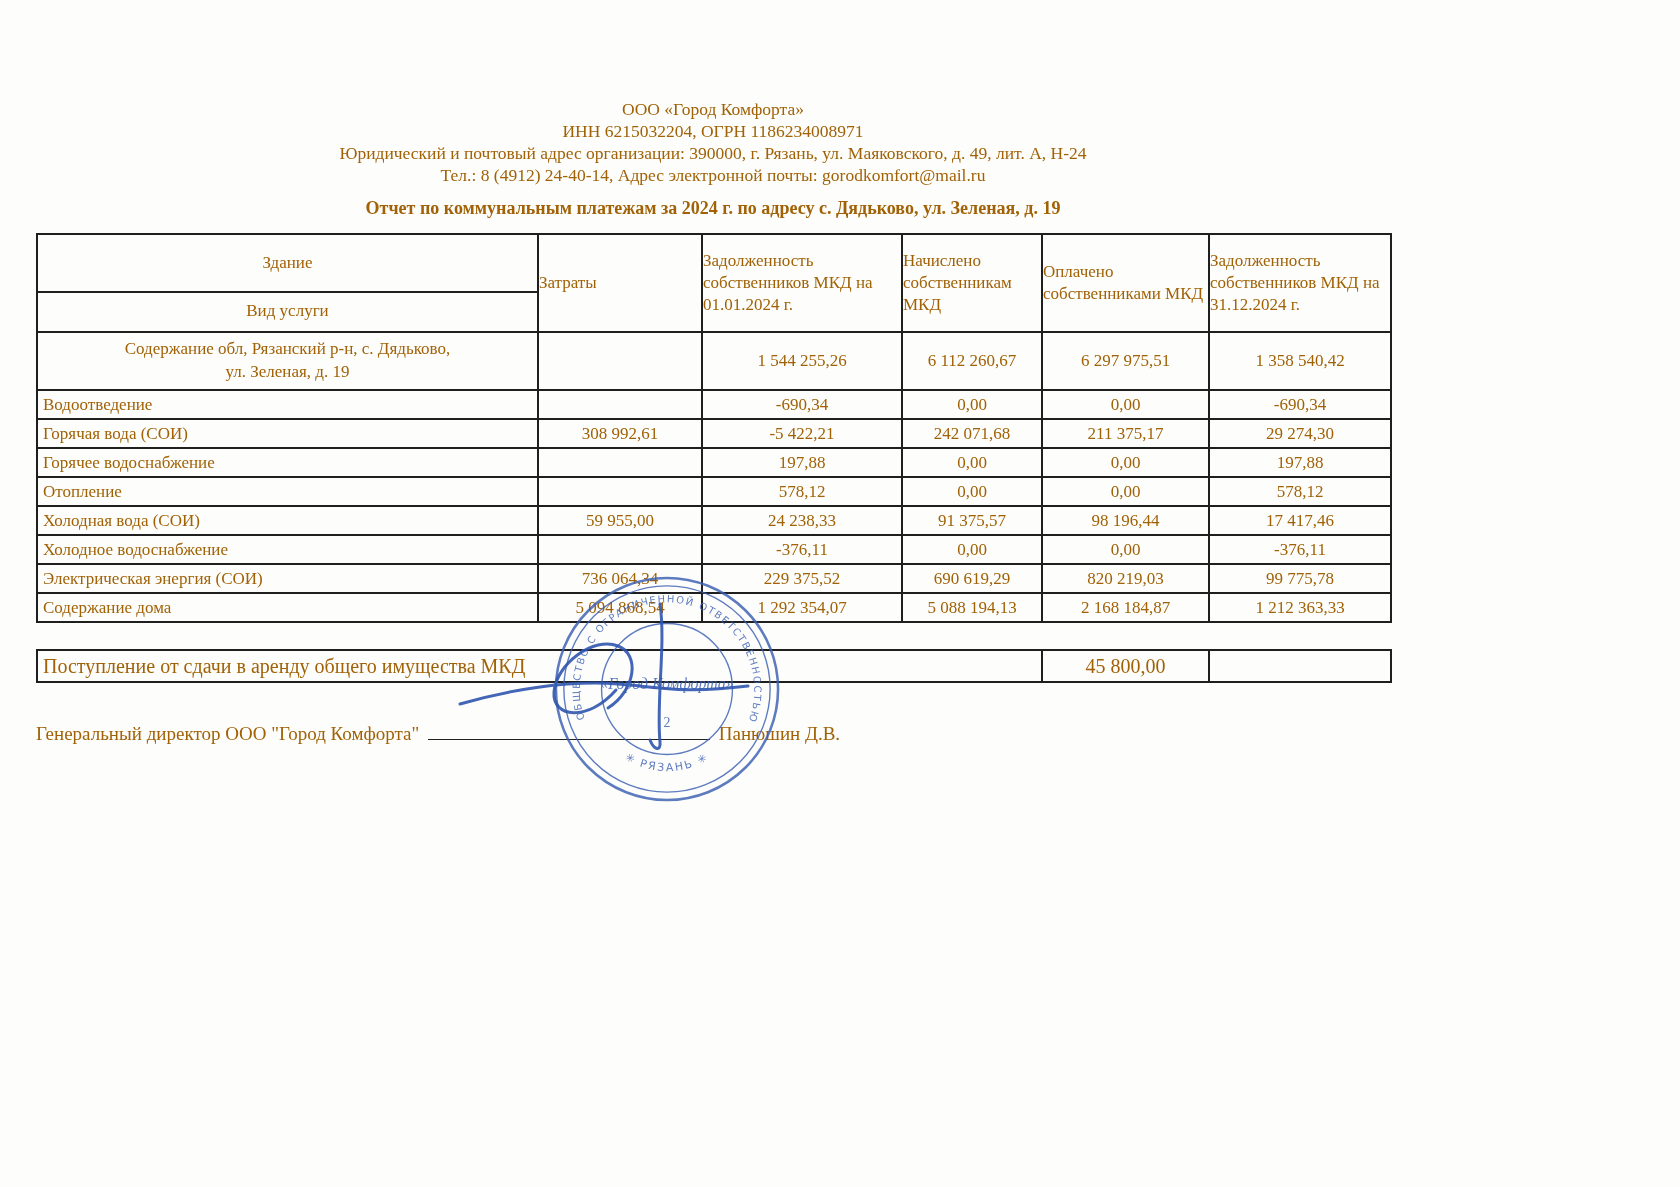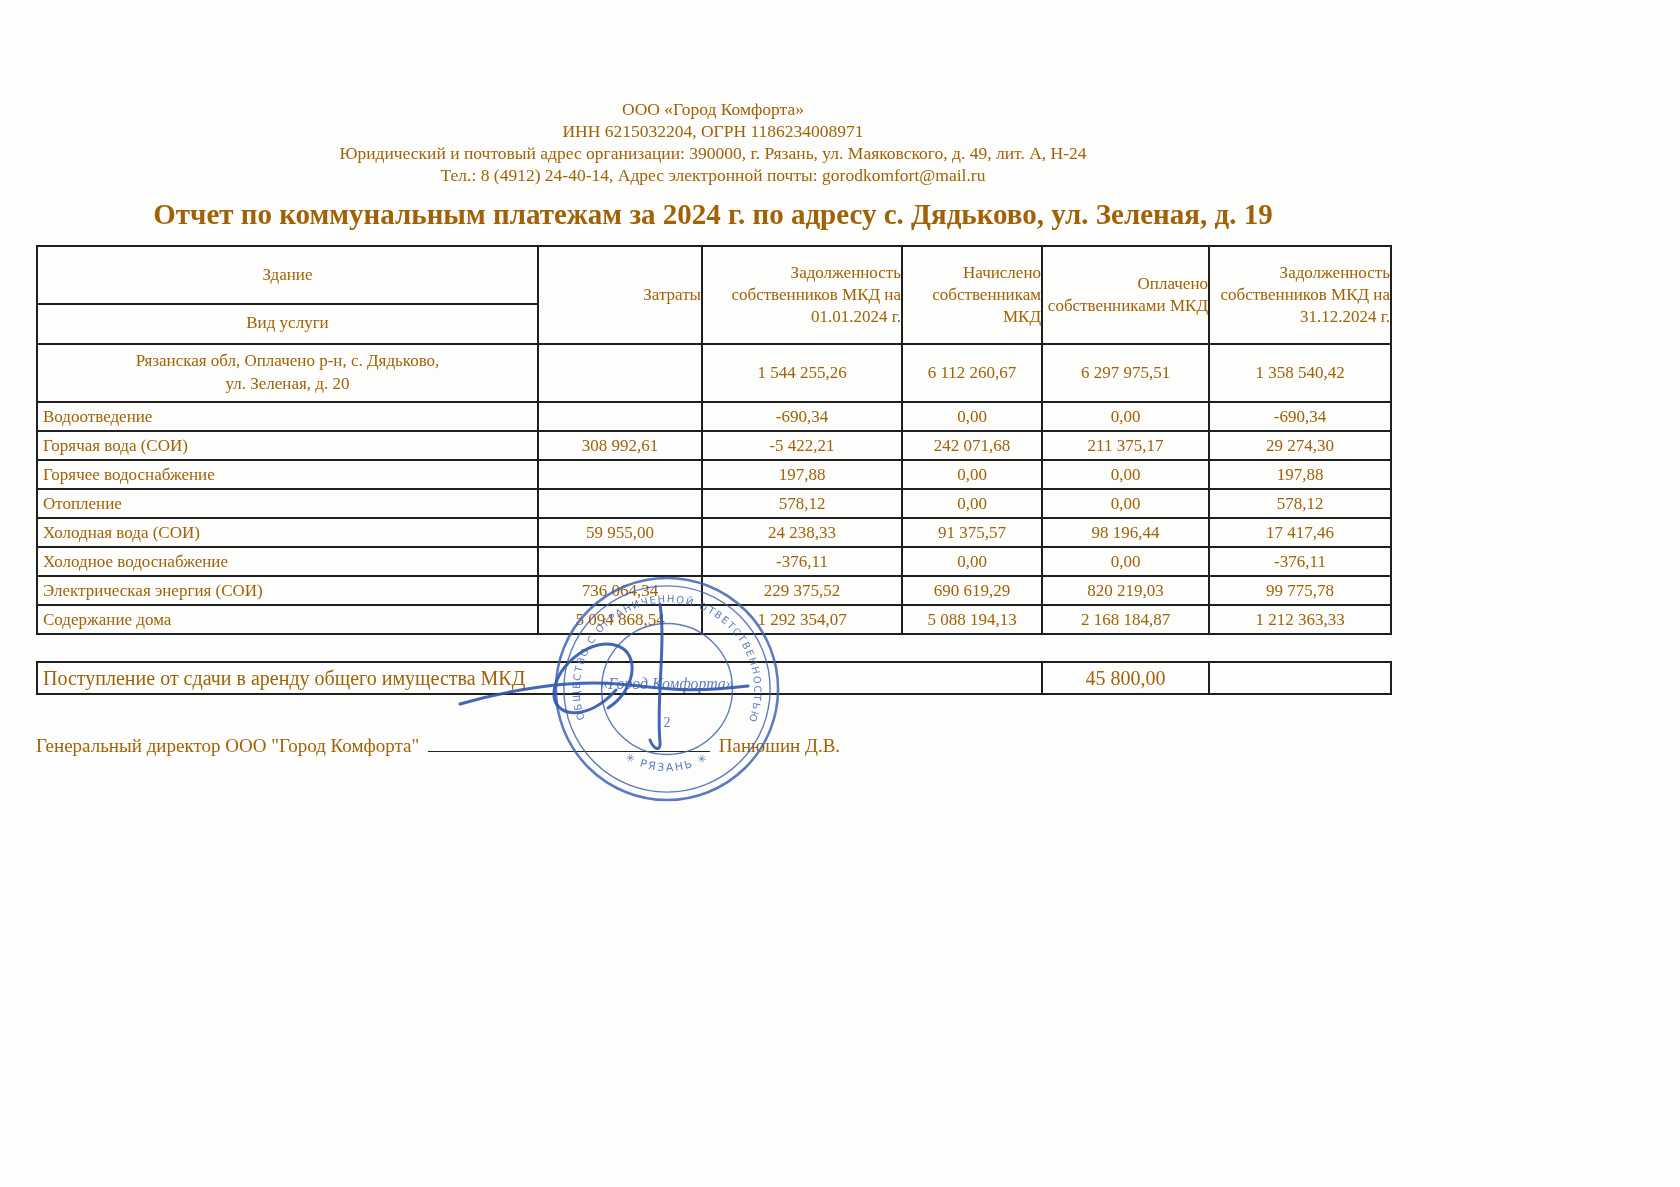--- a/index.html
+++ b/index.html
@@ -9,26 +9,26 @@
     background:#fdfdfb;
     font-family:"Liberation Serif", serif;
     color:#a16207;
     overflow:hidden;
   }
   .content { position:absolute; left:36px; top:0; width:1354px; }
 
   .letterhead { margin-top:98px; text-align:center; font-size:17.5px; line-height:22px; }
   .letterhead div { white-space:nowrap; }
 
-  .report-title { margin-top:12px; text-align:center; font-size:29px; font-weight:bold; }
+  .report-title { margin-top:12px; text-align:center; font-size:18px; font-weight:bold; }
 
   table.report { margin-top:14px; width:1354px; border-collapse:collapse; table-layout:fixed; font-size:17px; }
   table.report th, table.report td { border:2px solid #1f1f1f; padding:0; font-weight:normal; }
 
-  thead th { height:96px; text-align:right; vertical-align:middle; line-height:1.3; padding:0 5px;border-radius:22px; }
+  thead th { height:96px; text-align:left; vertical-align:middle; line-height:1.3; padding:0 5px;border-radius:22px; }
   th.split-cell { padding:0; vertical-align:top; }
   .split-top { height:56px; border-bottom:2px solid #1f1f1f; display:flex; align-items:center; justify-content:center; }
   .split-bottom { height:37px; display:flex; align-items:center; justify-content:center; }
 
   tr.building-row td { height:56px; text-align:center; vertical-align:middle; line-height:1.35; }
   tr.service-row td { height:27px; text-align:center; vertical-align:middle;border-radius:9px; }
   tr.service-row td.svc { text-align:left; padding-left:5px; }
 
   table.rent { margin-top:26px; width:1354px; border-collapse:collapse; table-layout:fixed; font-size:20px; }
   table.rent td { border:2px solid #1f1f1f; height:28px; vertical-align:middle; text-align:center; }
@@ -73,22 +73,22 @@
           <th>Затраты</th>
           <th>Задолженность собственников МКД на 01.01.2024 г.</th>
           <th>Начислено собственникам МКД</th>
           <th>Оплачено собственниками МКД</th>
           <th>Задолженность собственников МКД на 31.12.2024 г.</th>
         </tr>
       </thead>
       <tbody>
         <tr class="building-row">
           <td>
-            <span>Рязанская обл, Оплачено р-н, с. Дядьково,</span><br>
-            <span>ул. Зеленая, д. 20</span>
+            <span>Содержание обл, Рязанский р-н, с. Дядьково,</span><br>
+            <span>ул. Зеленая, д. 19</span>
           </td>
           <td></td>
           <td>1 544 255,26</td>
           <td>6 112 260,67</td>
           <td>6 297 975,51</td>
           <td>1 358 540,42</td>
         </tr>
 
         <tr class="service-row">
           <td class="svc">Водоотведение</td>

